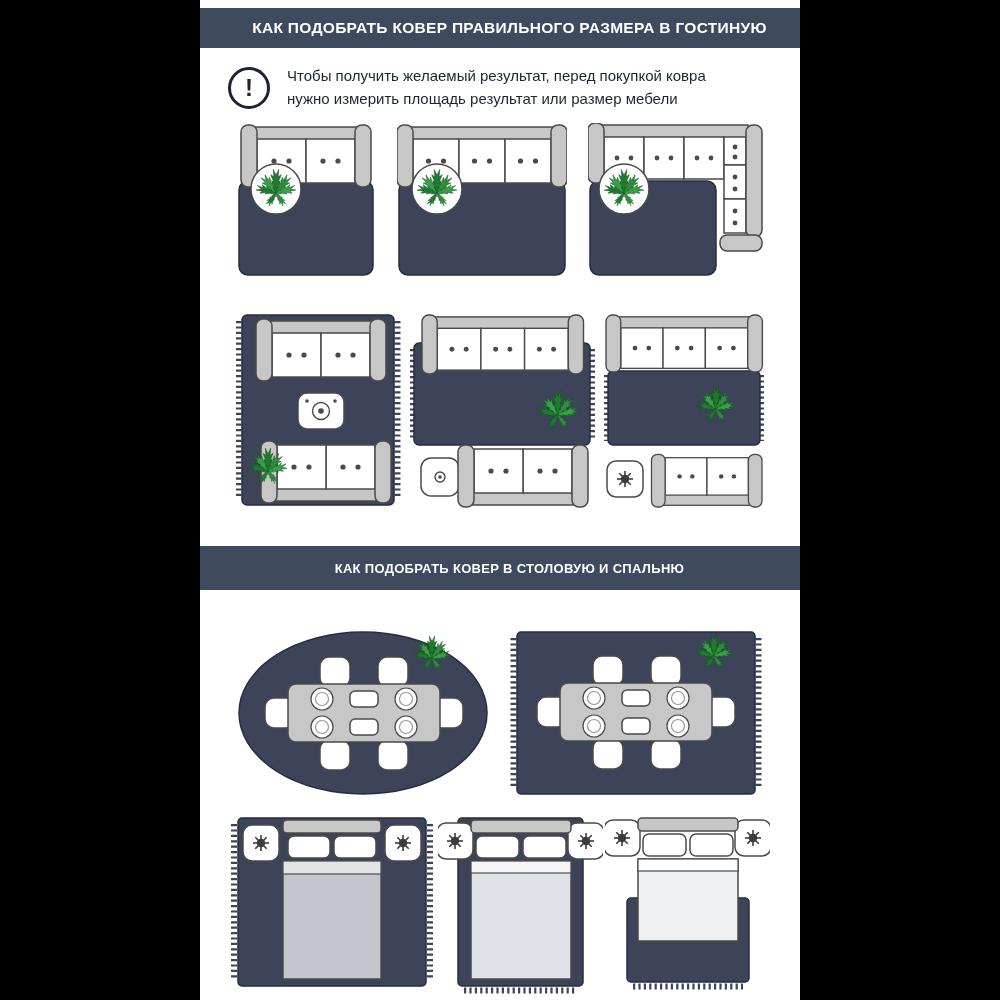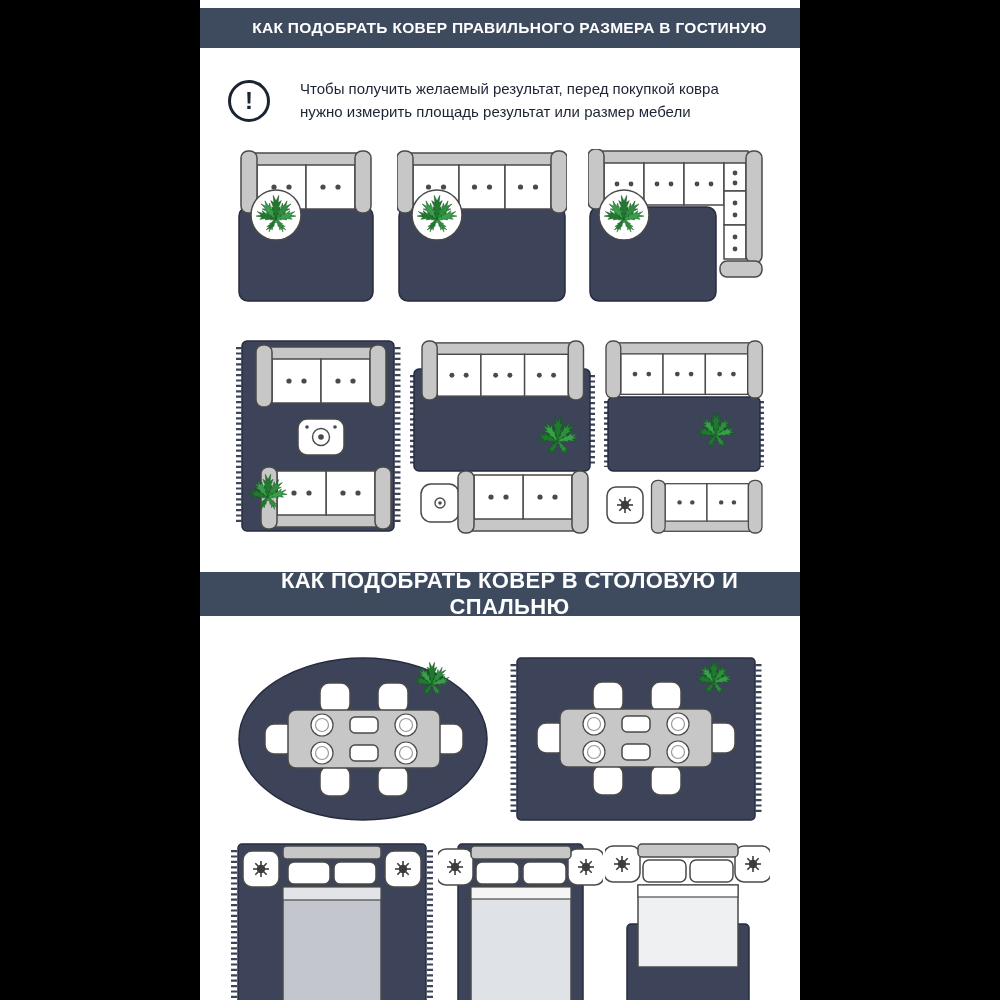--- a/index.html
+++ b/index.html
@@ -1,24 +1,24 @@
 <!DOCTYPE html>
 <html><head>
 <meta charset="utf-8">
 <style>
   html,body{margin:0;padding:0;background:#000;}
   body{width:1000px;height:1000px;font-family:"Liberation Sans",sans-serif;}
   .page{width:600px;height:1000px;margin:0 auto;background:#fff;overflow:hidden;}
   .banner{background:#3e4a5e;color:#fff;height:40px;display:flex;align-items:center;justify-content:center;margin-top:8px;}
   .banner h1{font-size:15.5px;font-weight:bold;letter-spacing:.3px;margin:0;text-align:center;padding-left:19px;}
   .banner.second{height:44px;margin-top:34px;}
-  .banner.second h1{font-size:22px;}
+  .banner.second h1{font-size:13px;}
   .note{display:flex;align-items:center;gap:14px;padding:14px 0 0 28px;color:#1c2433;}
   .warn-icon{flex:0 0 auto;width:36px;height:36px;border:3px solid #1c2433;border-radius:50%;display:flex;align-items:center;justify-content:center;font-weight:bold;font-size:24px;}
-  .note p{margin:16px;font-size:15px;line-height:1.5;font-weight:500;}
+  .note p{margin:3px;font-size:15px;line-height:1.5;font-weight:500;}
   .row{display:flex;align-items:flex-start;}
   .row1{justify-content:space-between;padding:10px 36px 0 36px;}
   .row2{justify-content:space-between;padding:26px 36px 0 36px;}
   .dining{justify-content:space-between;padding:38px 36px 0 36px;}
   .bedroom{justify-content:space-between;padding:12px 30px 0 30px;}
   figure{margin:0;}
   .rug{fill:#3d4459;stroke:#272d3f;stroke-width:1.5;}
   .gf{fill:#c7c7c7;stroke:#4a4a4a;stroke-width:1.5;}
   .wf{fill:#fff;stroke:#4a4a4a;stroke-width:1.5;}
   .fringe{stroke:#3d4459;stroke-width:6;stroke-dasharray:2.2 3.2;fill:none;}

